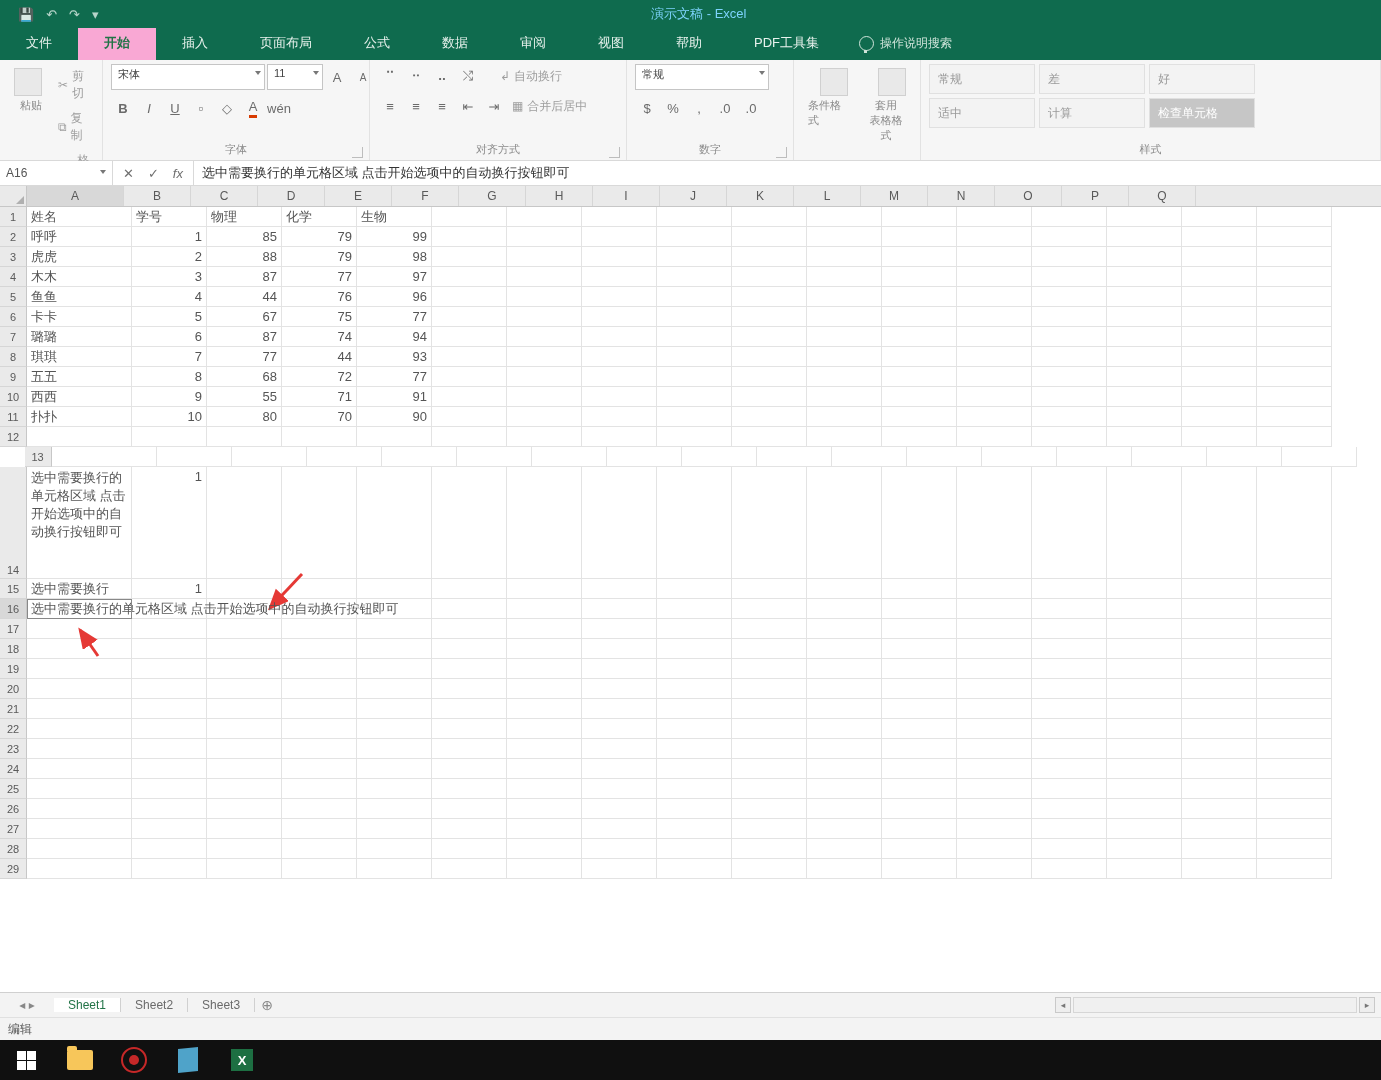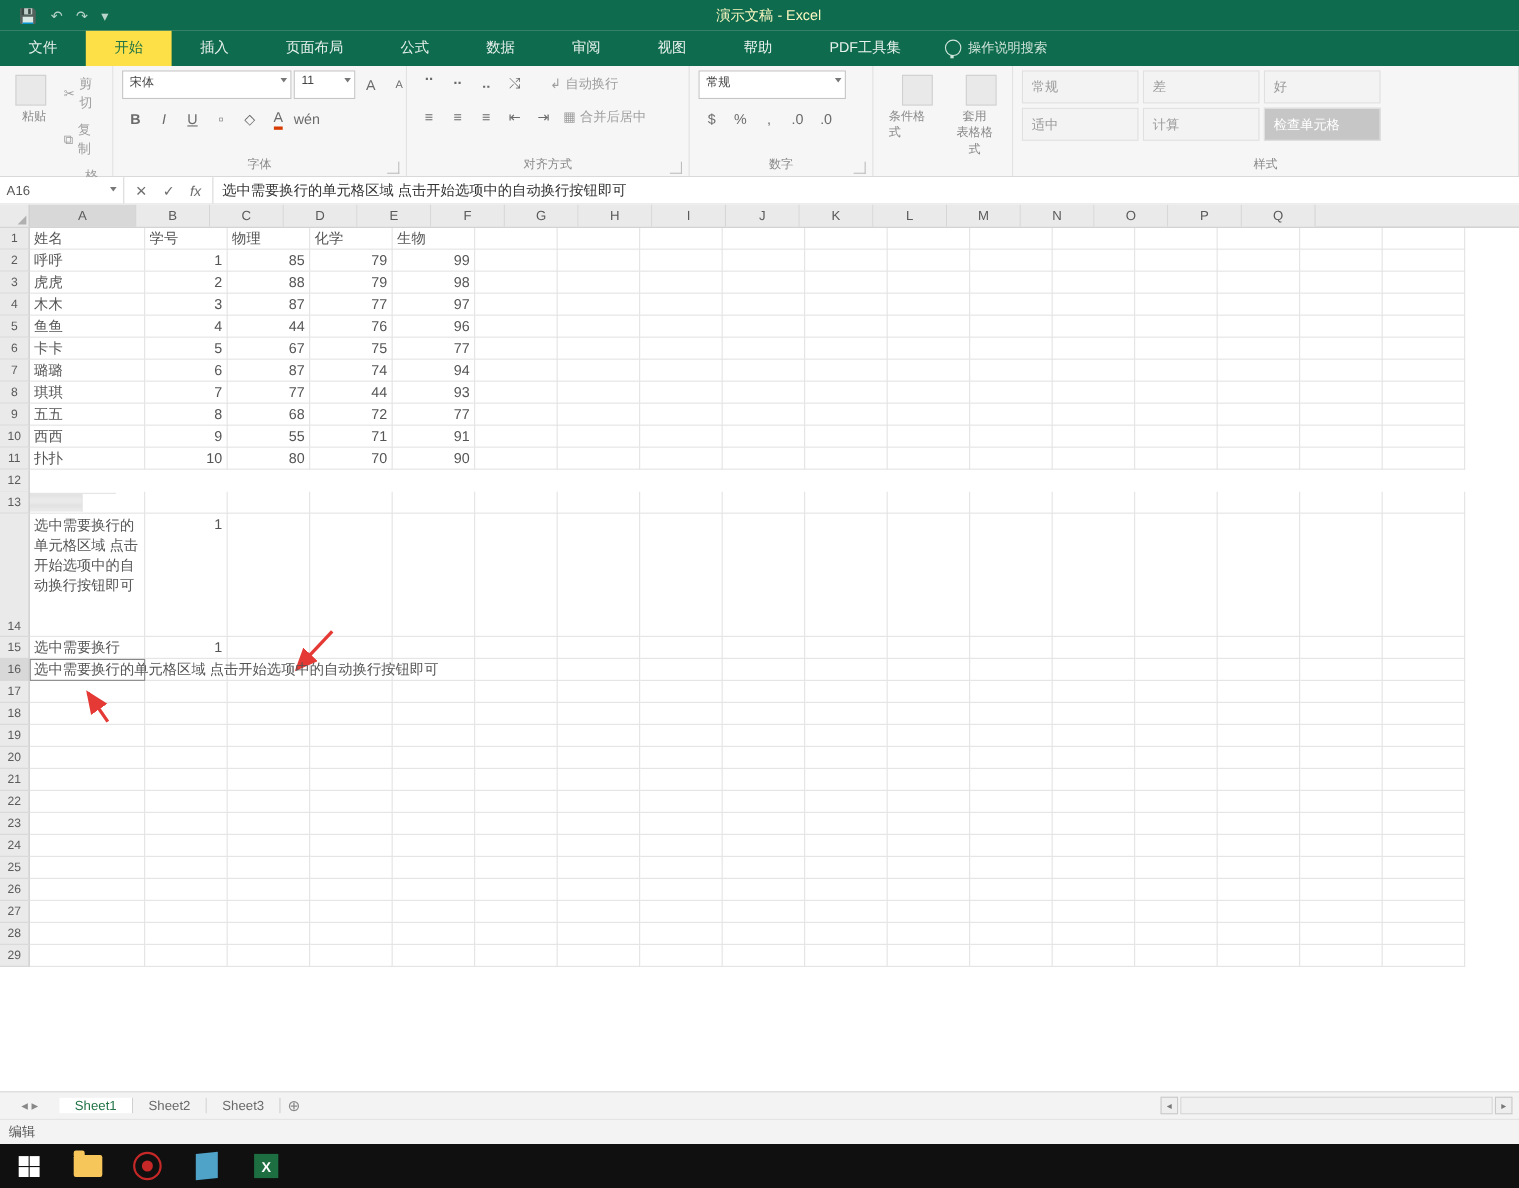--- a/index.html
+++ b/index.html
@@ -1,25 +1,25 @@
 <!DOCTYPE html>
 <html><head>
 <meta charset="utf-8">
 <style>
 html,body{margin:0;padding:0;font-family:"Microsoft YaHei",SimSun,sans-serif;font-size:12px;color:#444;background:#fff;user-select:none;overflow:hidden}
 .window{width:1381px;height:1080px;display:flex;flex-direction:column;background:#fff}
 
 .titlebar{height:28px;background:#0f6b4e;display:flex;align-items:center;color:#d5e8e0;font-size:12px}
 .titlebar .qat{display:flex;align-items:center;gap:12px;padding-left:18px}
 .titlebar .qat span{opacity:.85;font-size:13px}
-.titlebar .title{flex:1;text-align:center;font-size:13px;padding-right:82px;color:#fef9c3}
+.titlebar .title{flex:1;text-align:center;font-size:13px;padding-right:82px;color:#7dd3fc}
 
 .menurow{height:32px;background:#0f6b4e;display:flex;align-items:flex-end;color:#fff;font-size:13px}
 .menurow .tab{padding:6px 26px 8px;cursor:default;color:#e8f2ed}
-.menurow .tab.active{background:#fde047;color:#217346;font-weight:400}
+.menurow .tab.active{background:#f9a8d4;color:#217346;font-weight:700}
 .menurow .search{display:flex;align-items:center;gap:6px;padding:6px 14px 8px;color:#cfe4da;font-size:12px}
 .bulb{width:13px;height:13px;border:1px solid #cfe4da;border-radius:50%;position:relative}
 .bulb:after{content:"";position:absolute;bottom:-3px;left:4px;width:3px;height:3px;background:#cfe4da}
 
 .ribbon{height:100px;background:#f6f6f6;border-bottom:1px solid #d9d9d9;display:flex}
 .group{border-right:1px solid #e2e2e2;display:flex;flex-direction:column;padding:4px 8px 0}
 .group .body{flex:1;display:flex;align-items:flex-start;gap:6px}
 .group .label{height:18px;font-size:11px;color:#8a8a8a;text-align:center;position:relative}
 .group .label .dlaunch{position:absolute;right:-2px;bottom:2px;width:10px;height:10px;border:1px solid #bdbdbd;border-top:none;border-left:none}
 .btn{color:#9e9e9e;font-size:12px;display:flex;align-items:center;gap:4px;padding:2px 4px}
@@ -475,41 +475,41 @@
           <div class="c"></div>
           <div class="c"></div>
           <div class="c"></div>
           <div class="c"></div>
           <div class="c"></div>
           <div class="c"></div>
           <div class="c"></div>
           <div class="c"></div>
           <div class="c"></div>
         </div>
-        <div class="r" style="height: 20px; flex-direction: column;">
+        <div class="r" style="height: 20px;">
           <div class="rh">12</div>
           <div class="c first"></div>
           <div class="c"></div>
           <div class="c"></div>
           <div class="c"></div>
           <div class="c"></div>
           <div class="c"></div>
           <div class="c"></div>
           <div class="c"></div>
           <div class="c"></div>
           <div class="c"></div>
           <div class="c"></div>
           <div class="c"></div>
           <div class="c"></div>
           <div class="c"></div>
           <div class="c"></div>
           <div class="c"></div>
           <div class="c"></div>
         </div>
-        <div class="r" style="height: 20px;">
+        <div class="r" style="height: 20px; justify-content: center;">
           <div class="rh">13</div>
           <div class="c first"></div>
           <div class="c"></div>
           <div class="c"></div>
           <div class="c"></div>
           <div class="c"></div>
           <div class="c"></div>
           <div class="c"></div>
           <div class="c"></div>
           <div class="c"></div>

